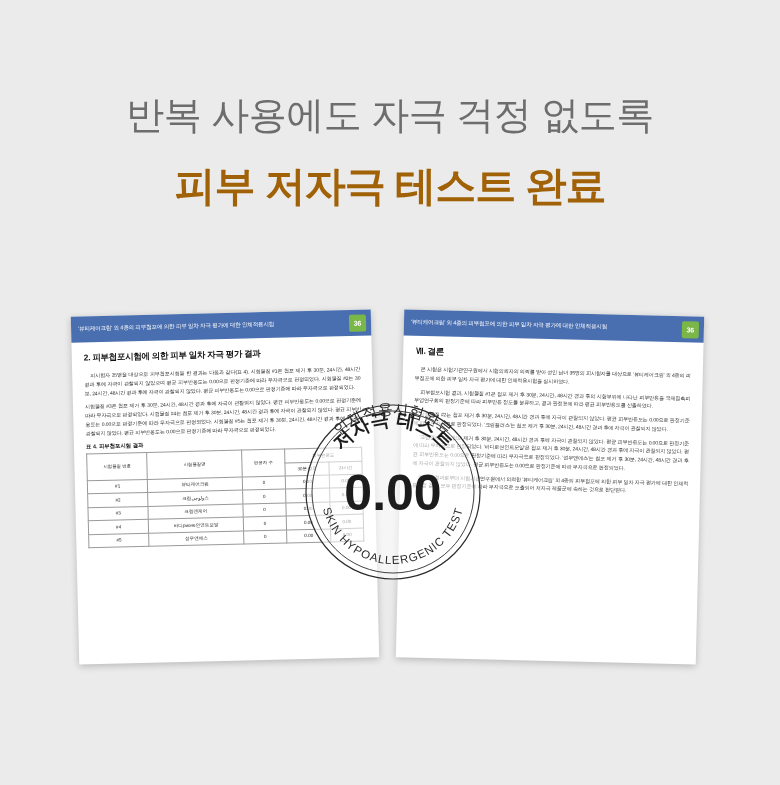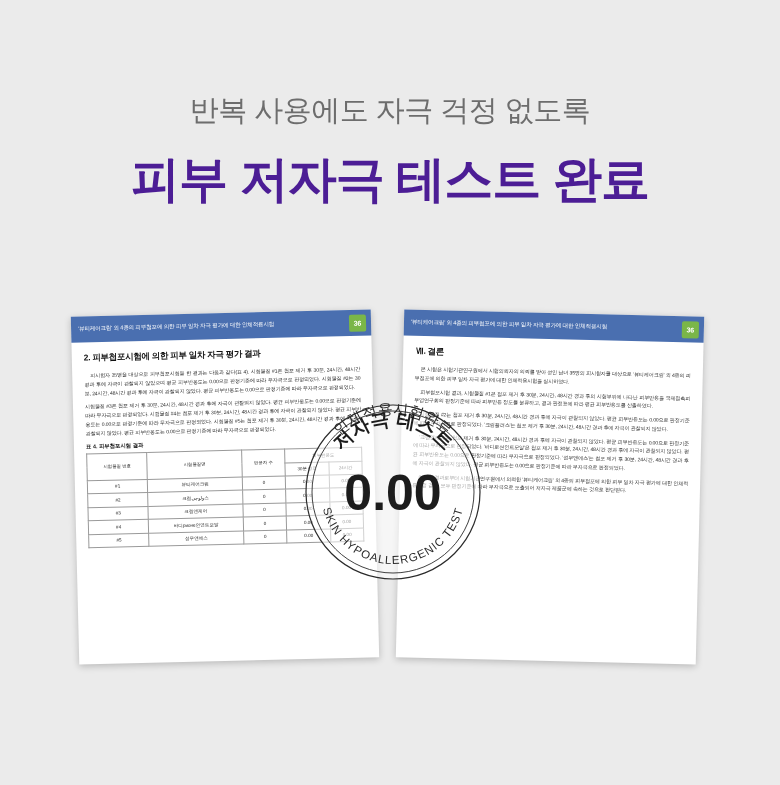--- a/index.html
+++ b/index.html
@@ -17,30 +17,30 @@
 
   
   .headline {
     position: absolute;
     left: 0;
     top: 92px;
     width: 780px;
     text-align: center;
   }
   .headline .sub {
-    font-size: 29px;
+    font-size: 38px;
     color: #6d6d6d;
     letter-spacing: -0.5px;
     font-weight: 400;
     line-height: 1.25;
   }
   .headline .main {
     margin-top: 22px;
-    font-size: 49px;
-    color: #4c1d95;
+    font-size: 41px;
+    color: #a16207;
     letter-spacing: -1px;
     font-weight: 700;
     line-height: 1.2;
   }
 
   
   .papers {
     position: absolute;
     left: 0;
     top: 305px;

